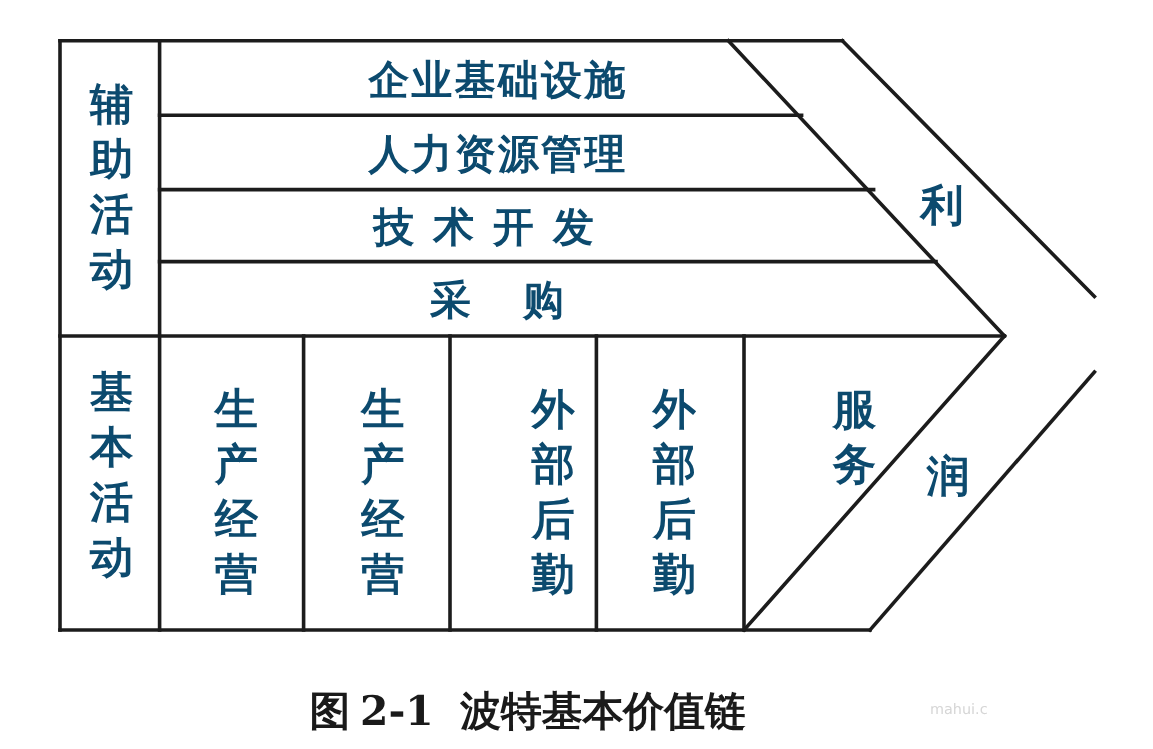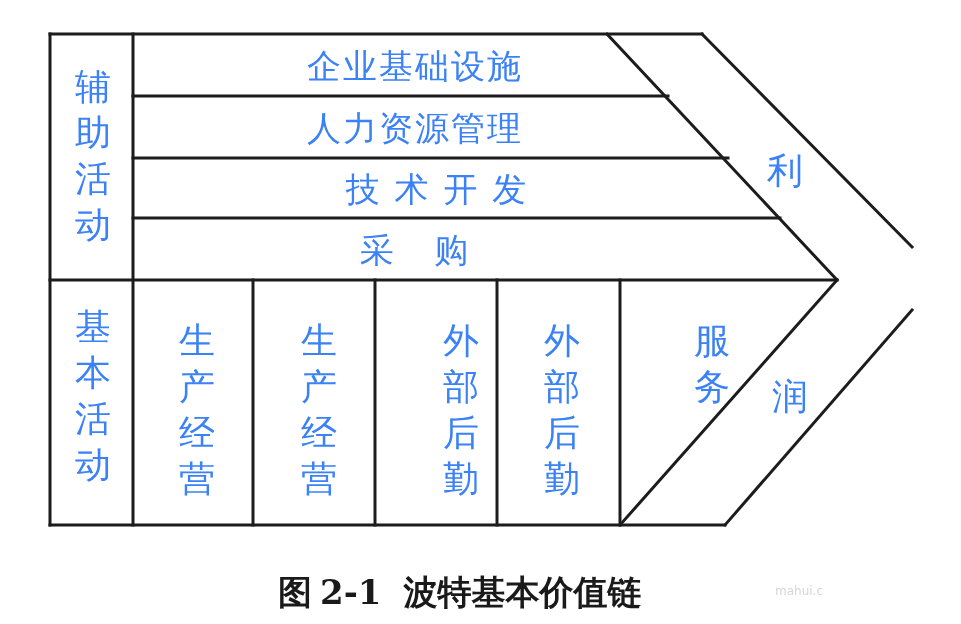--- a/index.html
+++ b/index.html
@@ -1,23 +1,23 @@
 <!DOCTYPE html>
 <html><head>
 <meta charset="utf-8">
 <style>
   html, body { margin: 0; padding: 0; background: #ffffff; }
   body { width: 961px; height: 624px; position: relative; overflow: hidden;
          font-family: "DejaVu Serif", "Liberation Serif", serif; color: #1a1a1a; }
   svg.diagram { position: absolute; left: 0; top: 0; }
-  .lbl { position: absolute; font-weight: normal; color: #3b82f6; }
+  .lbl { position: absolute; font-weight: bold; color: #0c4a6e; }
   .row-text { font-size: 34px; letter-spacing: 2px; white-space: nowrap; transform: translateX(-50%); }
   .vert { font-size: 36px; line-height: 46px; width: 40px; text-align: center; transform: translateX(-50%); }
   .caption { position: absolute; left: 258px; top: 570px; font-size: 34px; font-weight: bold;
-             white-space: nowrap; color: #1a1a1a; margin-left: 20px; }
+             white-space: nowrap; color: #1a1a1a; }
   .caption .num { font-family: "DejaVu Serif", serif; margin: 0 22px 0 8px; }
   .watermark { position: absolute; left: 775px; top: 584px; font-size: 12px; color: #d6d6d6;
                font-family: "DejaVu Sans", sans-serif; }
 </style>
 </head>
 <body>
 
 <svg class="diagram" width="961" height="624" viewBox="0 0 961 624">
   <g stroke="#1c1c1c" stroke-width="3" fill="none" stroke-linecap="square">
 
@@ -46,21 +46,21 @@
     <line x1="497" y1="280" x2="497" y2="525"></line>
     <line x1="620" y1="280" x2="620" y2="525"></line>
   </g>
 </svg>
 
 <div class="lbl vert" style="left:93px; top:64px;">辅助活动</div>
 <div class="lbl vert" style="left:93px; top:304px;">基本活动</div>
 
 <div class="lbl row-text" style="left:415px; top:44px;">企业基础设施</div>
 <div class="lbl row-text" style="left:415px; top:106px;">人力资源管理</div>
-<div class="lbl row-text" style="left:437px; top:167px;">技 术 开 发</div>
+<div class="lbl row-text" style="left:404px; top:167px;">技 术 开 发</div>
 <div class="lbl row-text" style="left:415px; top:228px; white-space:pre;">采   购</div>
 
 <div class="lbl vert" style="left:197px; top:318px;">生产经营</div>
 <div class="lbl vert" style="left:319px; top:318px;">生产经营</div>
 <div class="lbl vert" style="left:461px; top:318px;">外部后勤</div>
 <div class="lbl vert" style="left:562px; top:318px;">外部后勤</div>
 <div class="lbl vert" style="left:712px; top:318px;">服务</div>
 
 <div class="lbl vert" style="left:785px; top:148px;">利</div>
 <div class="lbl vert" style="left:790px; top:374px;">润</div>

